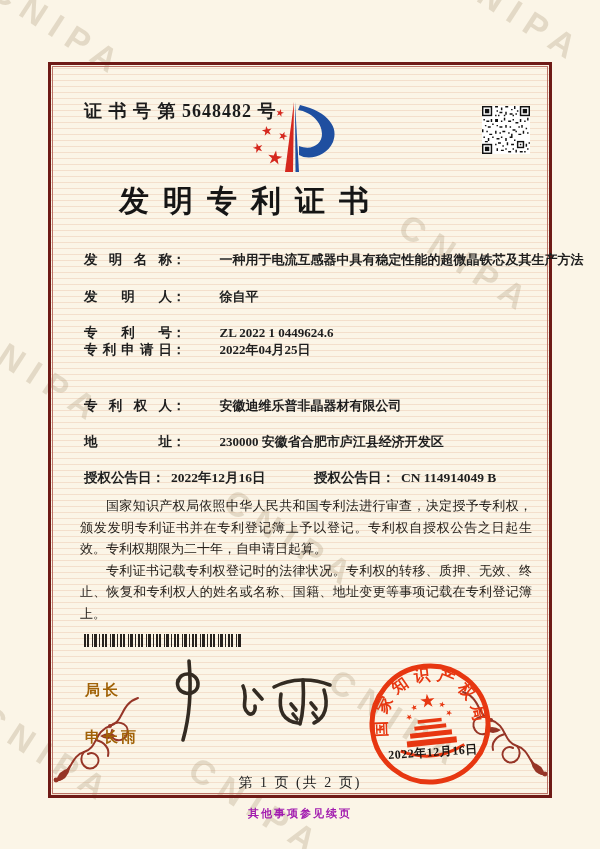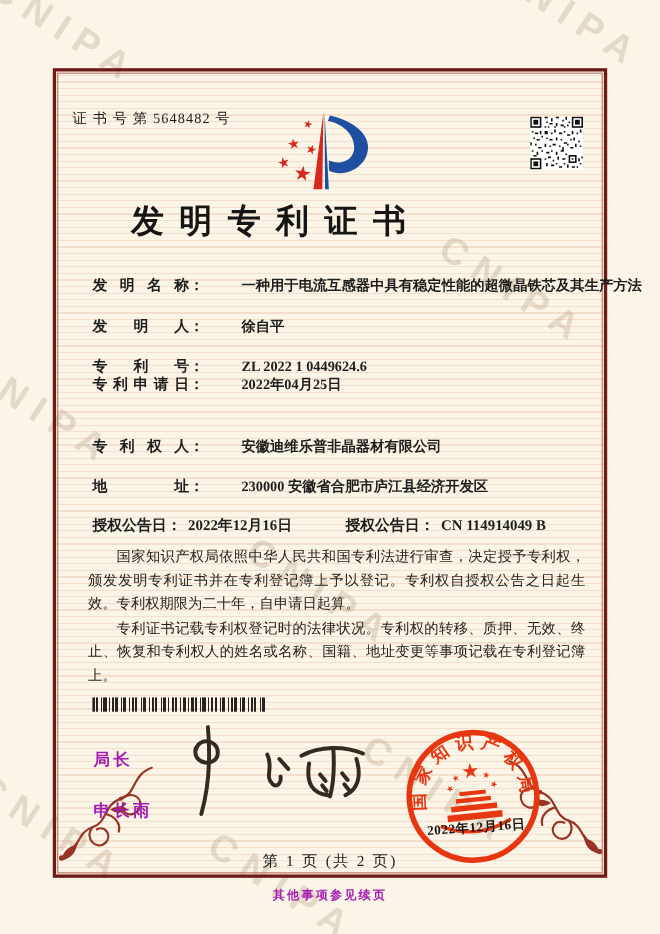--- a/index.html
+++ b/index.html
@@ -33,21 +33,21 @@
   .frame{
     position:absolute;left:48px;top:62px;width:504px;height:736px;
     box-sizing:border-box;border:3px solid #6e1a16;z-index:3;
   }
   .frame::after{
     content:"";position:absolute;inset:1px;border:1px solid #bc7366;
   }
 
   .abs{position:absolute;z-index:5;}
 
-  .cert-no{left:66px;top:99px;font-size:13px;font-weight:400;color:#1c1c1c;letter-spacing:1px;}
+  .cert-no{left:84px;top:99px;font-size:18px;font-weight:700;color:#1c1c1c;letter-spacing:1px;}
 
   .logo{left:237px;top:98px;width:128px;height:78px;}
   .qr{left:482px;top:106px;width:48px;height:48px;}
 
   .title{
     left:0;width:488px;top:181px;text-align:center;
     font-size:30px;font-weight:600;color:#151515;
     letter-spacing:14px;padding-left:14px;box-sizing:border-box;
   }
 
@@ -67,21 +67,21 @@
     left:84px;top:634px;width:157px;height:13px;
     background:repeating-linear-gradient(90deg,
       #26221f 0 2px, transparent 2px 3px,
       #26221f 3px 5px, transparent 5px 8px,
       #26221f 8px 9px,  transparent 9px 10px,
       #26221f 10px 13px, transparent 13px 15px,
       #26221f 15px 16px, transparent 16px 18px);
   }
 
   .officer{left:85px;font-family:Liberation Sans, sans-serif;
-    font-weight:700;font-size:15px;letter-spacing:3px;color:#a21caf;}
+    font-weight:700;font-size:15px;letter-spacing:3px;color:#a16207;}
   .officer.t{top:681px;} .officer.n{top:708px;margin-top:20px;}
 
   .sig{left:148px;top:656px;width:188px;height:90px;}
 
   .seal{left:362px;top:656px;width:136px;height:136px;transform:rotate(-6deg);z-index:6;}
   .seal-date{
     left:368px;top:744px;width:130px;text-align:center;z-index:7;
     font-size:12px;font-weight:700;color:#181512;letter-spacing:0.5px;
     transform:rotate(-4deg);
     font-family:"Liberation Serif","DejaVu Serif",serif;

